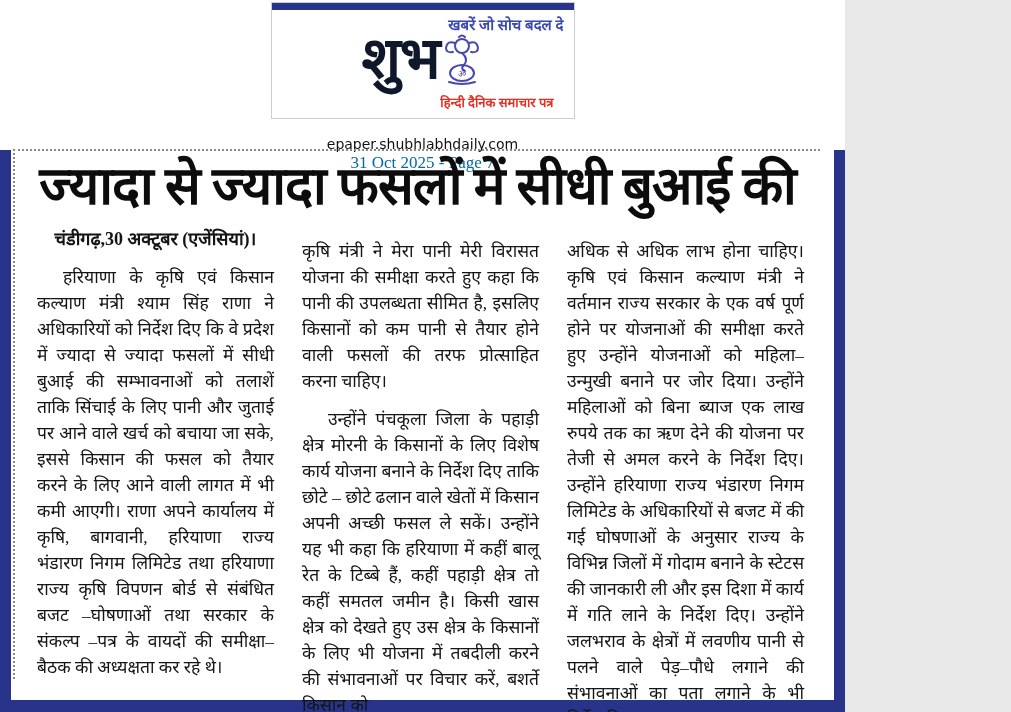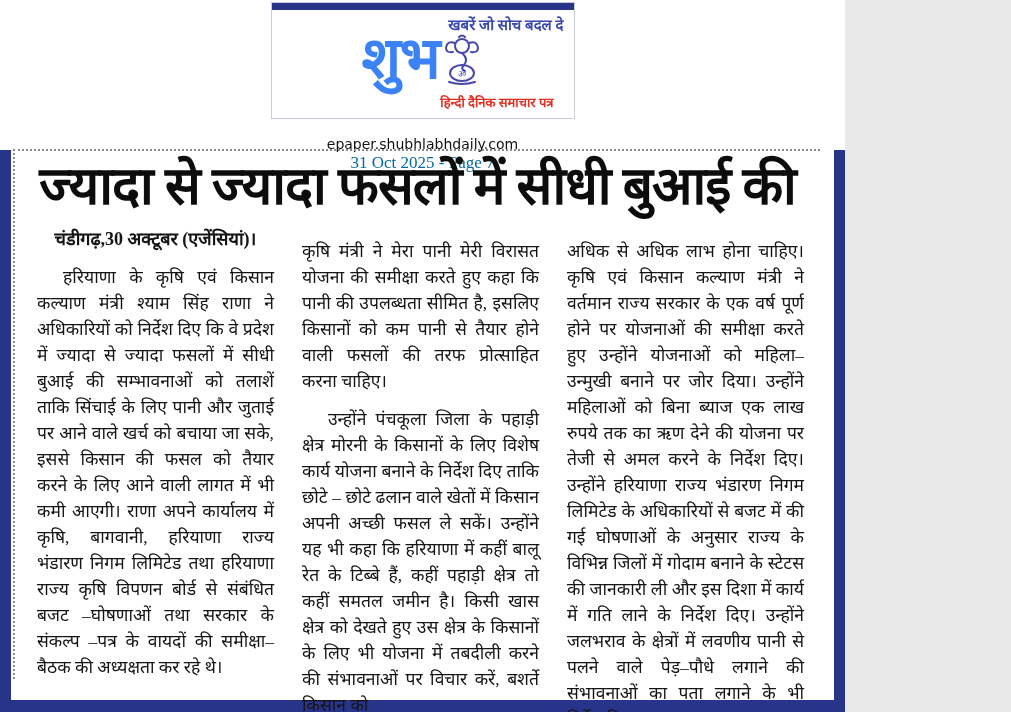--- a/index.html
+++ b/index.html
@@ -13,21 +13,21 @@
     display:inline-block;width:302px;margin-top:2px;background:#fff;
     border:1px solid #c9cdd8;text-align:left;
   }
   .logo-topbar{height:7px;background:#283489;}
   .tagline{
     color:#3a49ae;font-weight:bold;font-size:15px;text-align:right;
     padding:4px 10px 0 0;font-family:"Liberation Serif",serif;
   }
   .logo-row{display:flex;align-items:center;justify-content:center;margin-top:-8px;}
   .logo-word{
-    color:#3b82f6;font-size:58px;font-weight:800;line-height:1.15;
+    color:#0f172a;font-size:58px;font-weight:800;line-height:1.15;
     font-family:"Liberation Serif",serif;letter-spacing:-1px;
   }
   .ganesh{margin:0 2px -4px 2px;}
   .logo-sub{color:#e33024;font-weight:bold;font-size:13px;text-align:right;padding:0 20px 7px 0;}
   .site-line{margin-top:17px;font-family:"DejaVu Sans","Liberation Sans",sans-serif;font-size:14px;color:#111;}
   .edition-line{margin-top:1px;font-family:Liberation Serif, serif;font-size:17px;color:#0369a1;}
   
   .edge-left{position:absolute;left:0;top:150px;bottom:0;width:11px;background:#283489;}
   .edge-right{position:absolute;right:0;top:150px;bottom:0;width:11px;background:#283489;}
   .edge-bottom{position:absolute;left:0;right:0;bottom:0;height:12px;background:#283489;}

